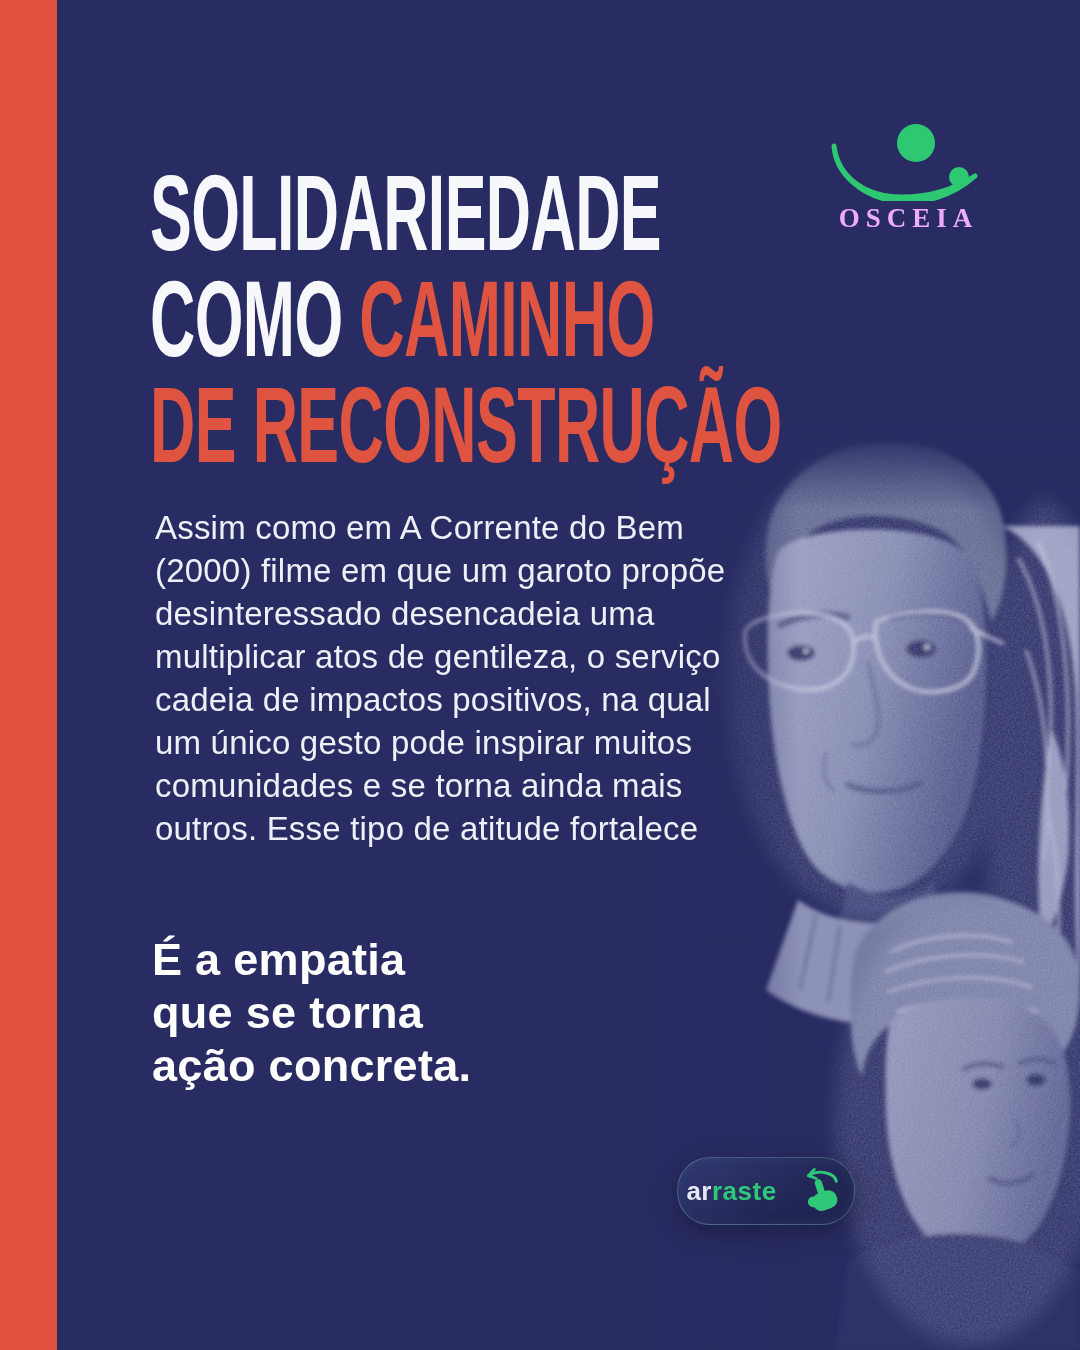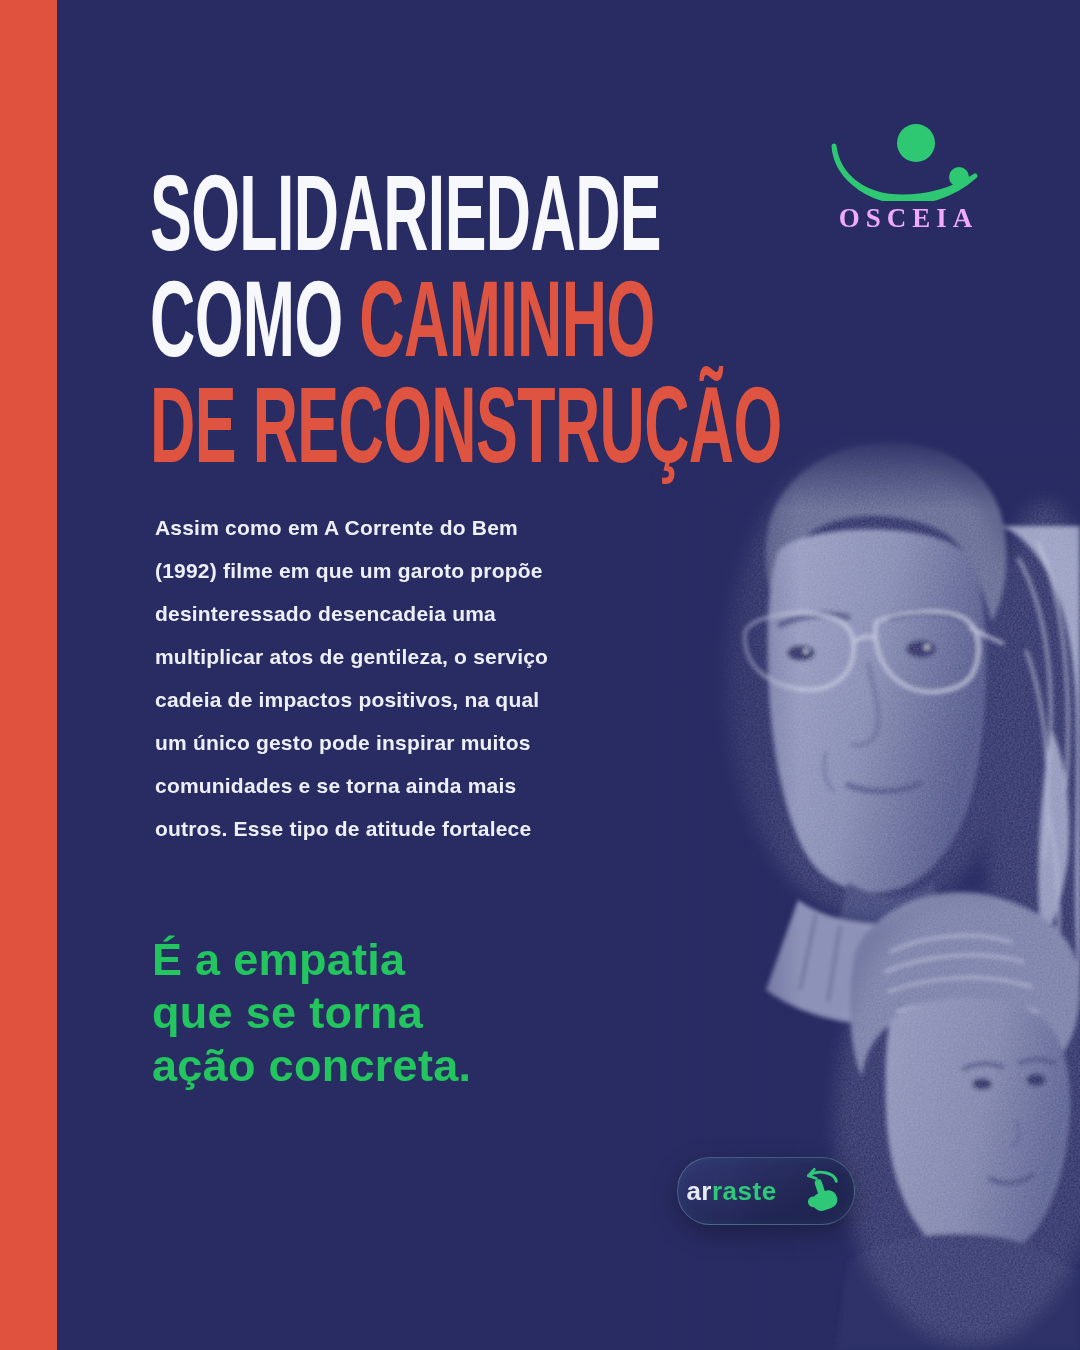--- a/index.html
+++ b/index.html
@@ -29,29 +29,29 @@
     font-size:108px; font-weight:700; line-height:106px;
     white-space:nowrap; letter-spacing:-1px;
     transform:scaleX(0.58); transform-origin:0 0;
   }
   .hl-white{color:#f7f8fc;}
   .hl-orange{color:#df5440;}
 
   
   .bodycopy{position:absolute;left:155px;top:506px;z-index:3;}
   .body-line{
-    font-size:21px; line-height:43px; color:#eef0f7;
-    letter-spacing:0.2px; white-space:nowrap; font-weight:700;
+    font-size:33px; line-height:43px; color:#eef0f7;
+    letter-spacing:0.2px; white-space:nowrap; font-weight:400;
   }
 
   
   .quote{position:absolute;left:152px;top:933px;z-index:3;}
   .quote-line{
     font-size:45px; font-weight:700; line-height:53px;
-    color:#22c55e; letter-spacing:0.3px; white-space:nowrap;
+    color:#ffffff; letter-spacing:0.3px; white-space:nowrap;
   }
 
   
   .swipe-pill{
     position:absolute;left:677px;top:1157px;width:176px;height:66px;z-index:4;
     border-radius:33px;
     background:linear-gradient(150deg, rgba(52,58,116,0.95) 0%, rgba(33,37,82,0.95) 70%);
     border:1.5px solid rgba(140,190,210,0.35);
     box-shadow:0 8px 26px rgba(0,0,0,0.30), inset 0 0 14px rgba(46,200,140,0.07);
     display:flex;align-items:center;justify-content:center;gap:19px;
@@ -197,21 +197,21 @@
   </div>
 
   <h1 class="headline" style="margin:0;">
     <div class="hl-line"><span class="hl-white">SOLIDARIEDADE</span></div>
     <div class="hl-line"><span class="hl-white">COMO </span><span class="hl-orange">CAMINHO</span></div>
     <div class="hl-line"><span class="hl-orange">DE RECONSTRUÇÃO</span></div>
   </h1>
 
   <div class="bodycopy">
     <div class="body-line">Assim como em A Corrente do Bem</div>
-    <div class="body-line">(1992) filme em que um garoto propõe</div>
+    <div class="body-line">(2000) filme em que um garoto propõe</div>
     <div class="body-line">desinteressado desencadeia uma</div>
     <div class="body-line">multiplicar atos de gentileza, o serviço</div>
     <div class="body-line">cadeia de impactos positivos, na qual</div>
     <div class="body-line">um único gesto pode inspirar muitos</div>
     <div class="body-line">comunidades e se torna ainda mais</div>
     <div class="body-line">outros. Esse tipo de atitude fortalece</div>
   </div>
 
   <div class="quote">
     <div class="quote-line">É a empatia</div>

